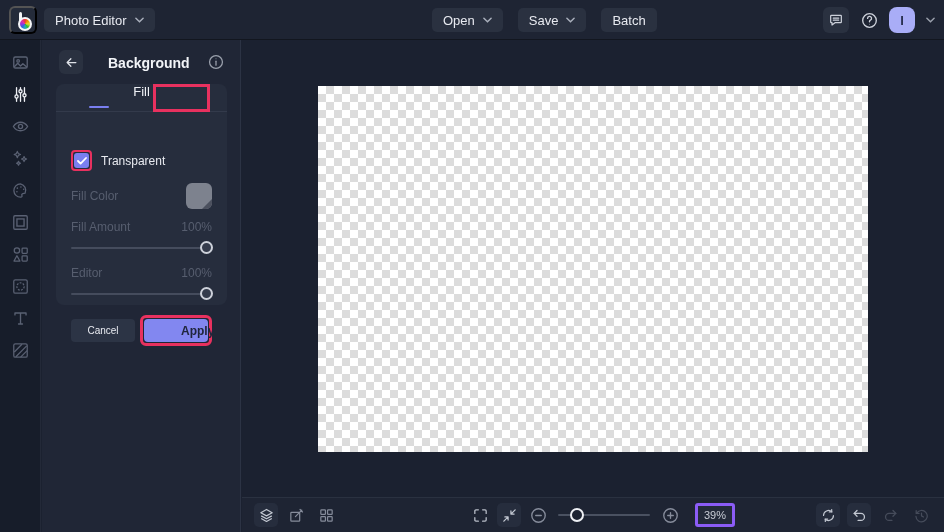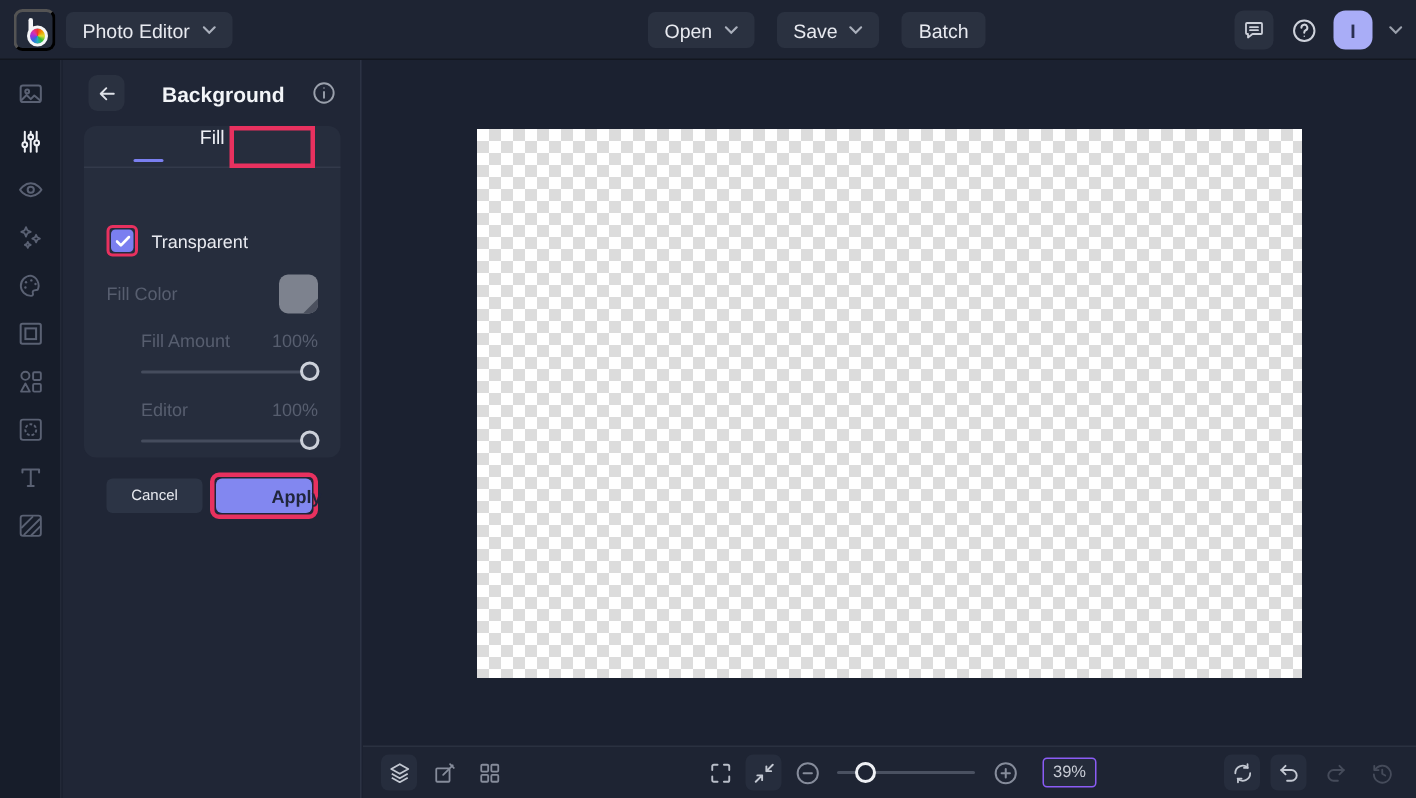--- a/index.html
+++ b/index.html
@@ -72,21 +72,21 @@
   .checkbox { width:15px; height:15px; background:#7a7ff0; border-radius:3px;
     display:flex; align-items:center; justify-content:center; color:#fff; cursor:pointer; }
   .cb-label { margin-left:9px; font-size:12px; color:#e8eaf0; }
   .row-fillcolor { margin-top:12px; display:flex; align-items:center;
     justify-content:space-between; height:26px; }
   .dim-label { font-size:12px; color:#575e6f; }
   .swatch { width:26px; height:26px; background:#7d828e; border-radius:6px;
     position:relative; overflow:hidden; cursor:pointer; border:none; }
   .swatch-fold { position:absolute; right:0; bottom:0; width:0; height:0;
     border-left:10px solid transparent; border-bottom:10px solid #4b505e; }
-  .slider-group { margin-top:11px;margin-left:23px; }
+  .slider-group { margin-top:11px; }
   .slider-head { display:flex; justify-content:space-between; font-size:12px; color:#575e6f; }
   .slider { position:relative; height:14px; margin-top:7px; }
   .slider-track { position:absolute; top:6px; left:0; right:0; height:2px;
     background:#454c5d; border-radius:1px; }
   .slider-thumb { position:absolute; top:0; right:-1px; width:13px; height:13px;
     border-radius:50%; background:#343b4c; border:2.5px solid #cdd1da; cursor:pointer; }
   .btn-row { margin-top:14px; display:flex; align-items:center; }
   .cancel-btn { width:68px; height:23px; background:#2c3445; border:none; border-radius:4px;
     color:#e8eaf0; font-size:10px; font-family:inherit; cursor:pointer; }
   .apply-annot { margin-left:5px; padding:1px; border-radius:6px; }
@@ -110,21 +110,21 @@
   .icon-btn.raised { background:#262d3d; color:#c3c8d2; }
   .icon-btn.disabled { opacity:.38; cursor:default; }
   .bb-left { position:absolute; left:12px; top:5px; display:flex; gap:6px; }
   .bb-center { position:absolute; left:226px; top:5px; display:flex;
     align-items:center; gap:5px; }
   .zoom-slider { position:relative; width:92px; height:14px; margin:0 3px; }
   .zoom-track { position:absolute; top:6px; left:0; right:0; height:2px;
     background:#4a5161; border-radius:1px; }
   .zoom-thumb { position:absolute; top:0; left:12px; width:14px; height:14px;
     border-radius:50%; background:#1e2433; border:2.5px solid #eef0f4; cursor:pointer; }
-  .zoom-box { margin-left:8px; border:1px solid #8b5cf6; background:#242b3a;
+  .zoom-box { margin-left:8px; border:3px solid #8b5cf6; background:#242b3a;
     border-radius:3px; font-size:11px; color:#c9cdd6; padding:3px 6px; }
   .bb-right { position:absolute; right:11px; top:5px; display:flex; gap:7px; }
 </style>
 </head>
 <body>
 
 <header class="topbar">
   <button class="logo-btn">
     <span class="logo-stem"></span>
     <span class="logo-wheel"></span>

